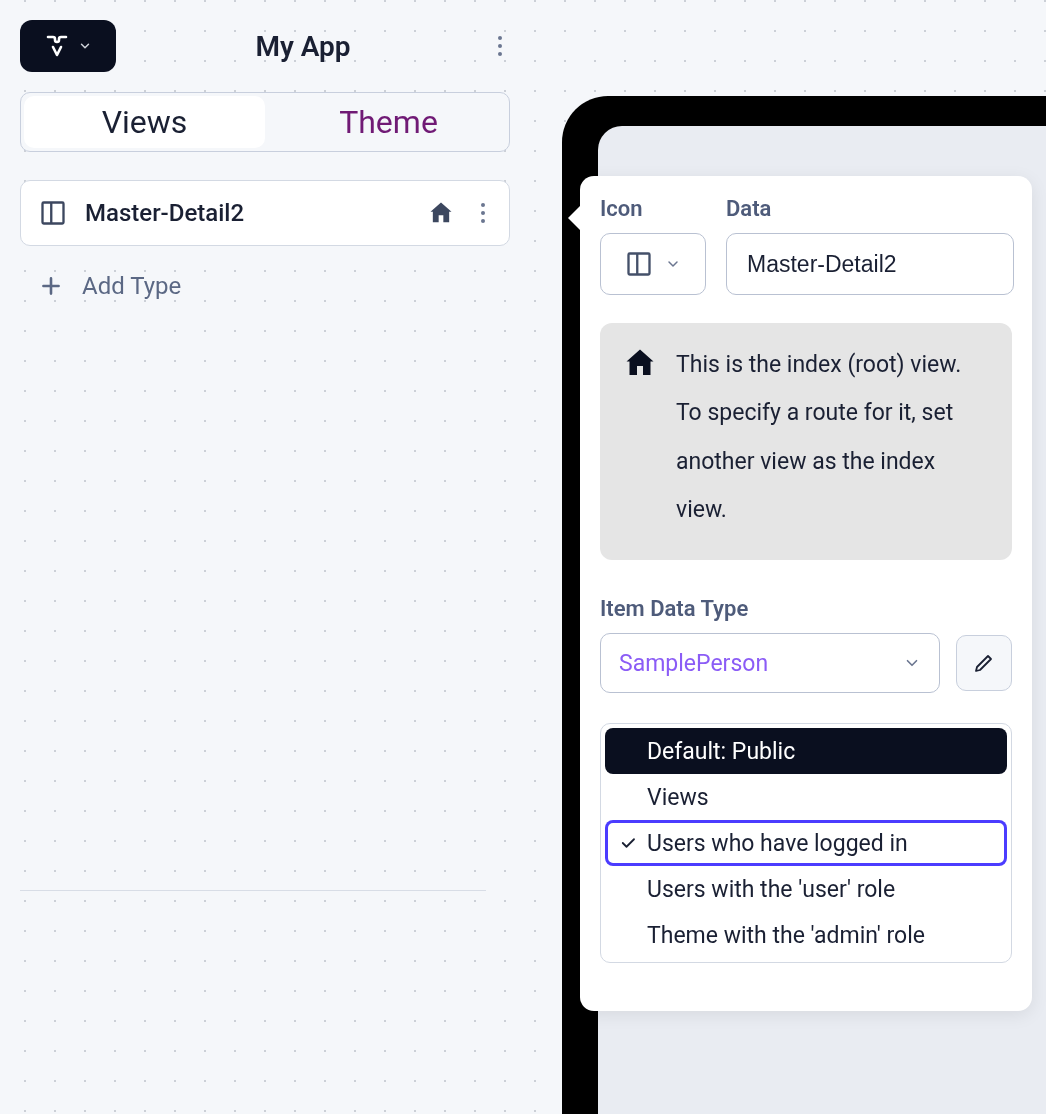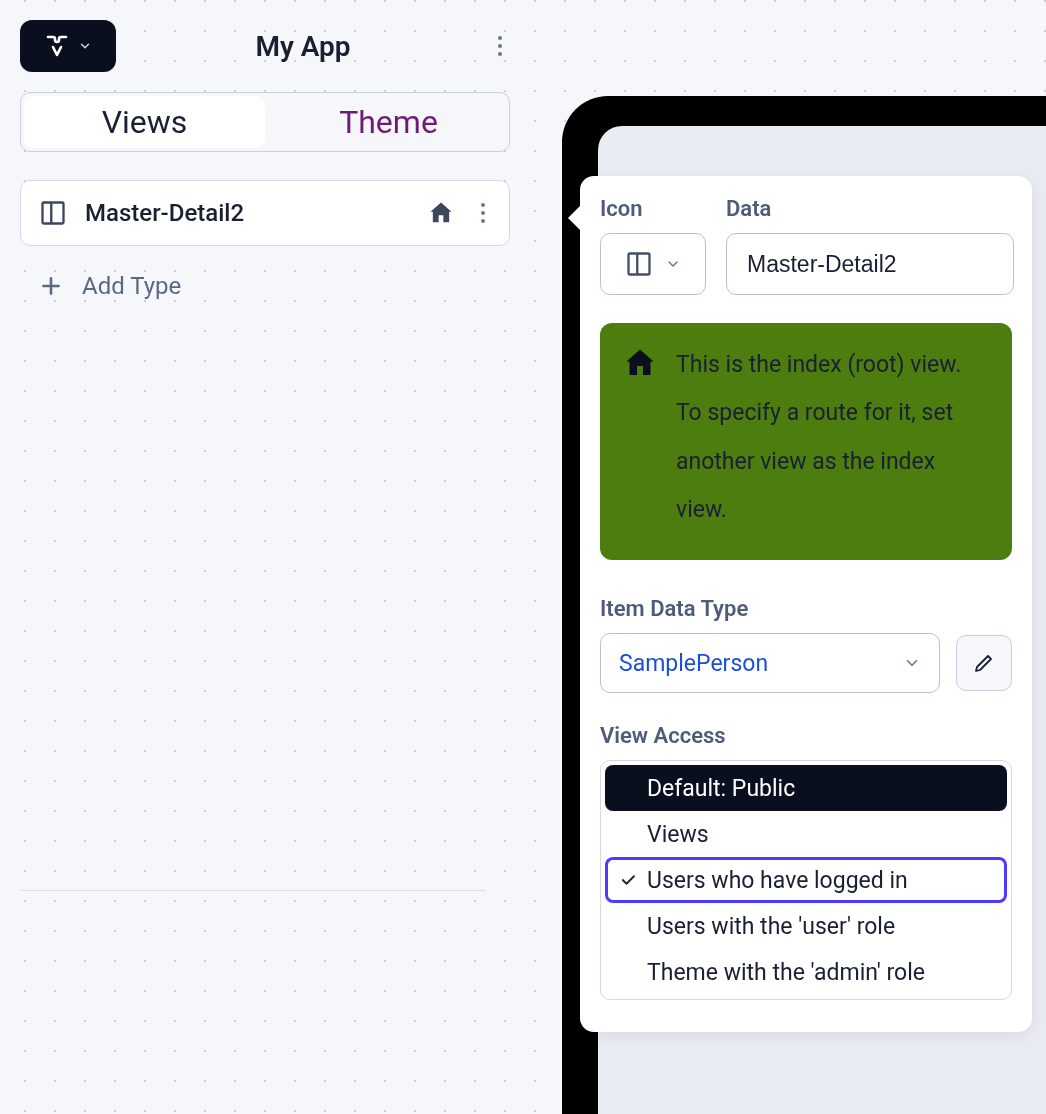--- a/index.html
+++ b/index.html
@@ -134,21 +134,21 @@
   }
 
   .popover {
     position: absolute;
     left: 580px;
     top: 176px;
     width: 452px;
     background: #fff;
     border-radius: 14px;
     box-shadow: 0 4px 18px rgba(0,0,0,0.08);
-    padding: 20px 20px 20px 20px;
+    padding: 20px 20px 36px 20px;
   }
   .popover::before {
     content: '';
     position: absolute;
     left: -12px;
     top: 28px;
     width: 0; height: 0;
     border-top: 14px solid transparent;
     border-bottom: 14px solid transparent;
     border-right: 14px solid #fff;
@@ -182,21 +182,21 @@
     height: 62px;
     border: 1px solid #b9c1d2;
     border-radius: 10px;
     font-size: 23px;
     padding: 0 20px;
     color: #1a2033;
     outline: none;
     background: #fff;
   }
   .info-box {
-    background: #4d7c0f;
+    background: #e5e5e5;
     border-radius: 12px;
     padding: 18px 22px 26px 22px;
     display: flex;
     gap: 18px;
     margin-bottom: 36px;
   }
   .info-box .info-icon { flex-shrink: 0; margin-top: 4px; }
   .info-box p {
     font-size: 23px;
     color: #1a2033;
@@ -211,21 +211,21 @@
   .select {
     flex: 1;
     height: 60px;
     border: 1px solid #b9c1d2;
     border-radius: 10px;
     display: flex;
     align-items: center;
     justify-content: space-between;
     padding: 0 18px;
     font-size: 23px;
-    color: #1d4ed8;
+    color: #8b5cf6;
     background: #fff;
     cursor: pointer;
   }
   .edit-btn {
     width: 56px;
     height: 56px;
     border: 1px solid #c8cfdd;
     border-radius: 10px;
     display: flex;
     align-items: center;
@@ -384,21 +384,20 @@
         <span>
           <svg width="24" height="24" viewBox="0 0 24 24" fill="none">
               <path d="M4 20l4-1 11-11-3-3L5 16l-1 4z" stroke="#1a2033" stroke-width="1.8" stroke-linejoin="round"></path>
             </svg>
         </span>
       </div>
     </div>
   </div>
 
   <div class="section" style="margin-bottom:12px">
-    <div class="field-label">View Access</div>
     <div class="dropdown">
       <div class="dd-item highlighted">Default: Public</div>
       <div class="dd-item">Views</div>
       <div class="dd-item focused">
         <span class="check">
           <svg width="18" height="18" viewBox="0 0 24 24">
               <path d="M5 12l5 5L20 7" stroke="#1a2033" stroke-width="2.4" fill="none" stroke-linecap="round" stroke-linejoin="round"></path>
             </svg>
         </span>
         <span>Users who have logged in</span>

